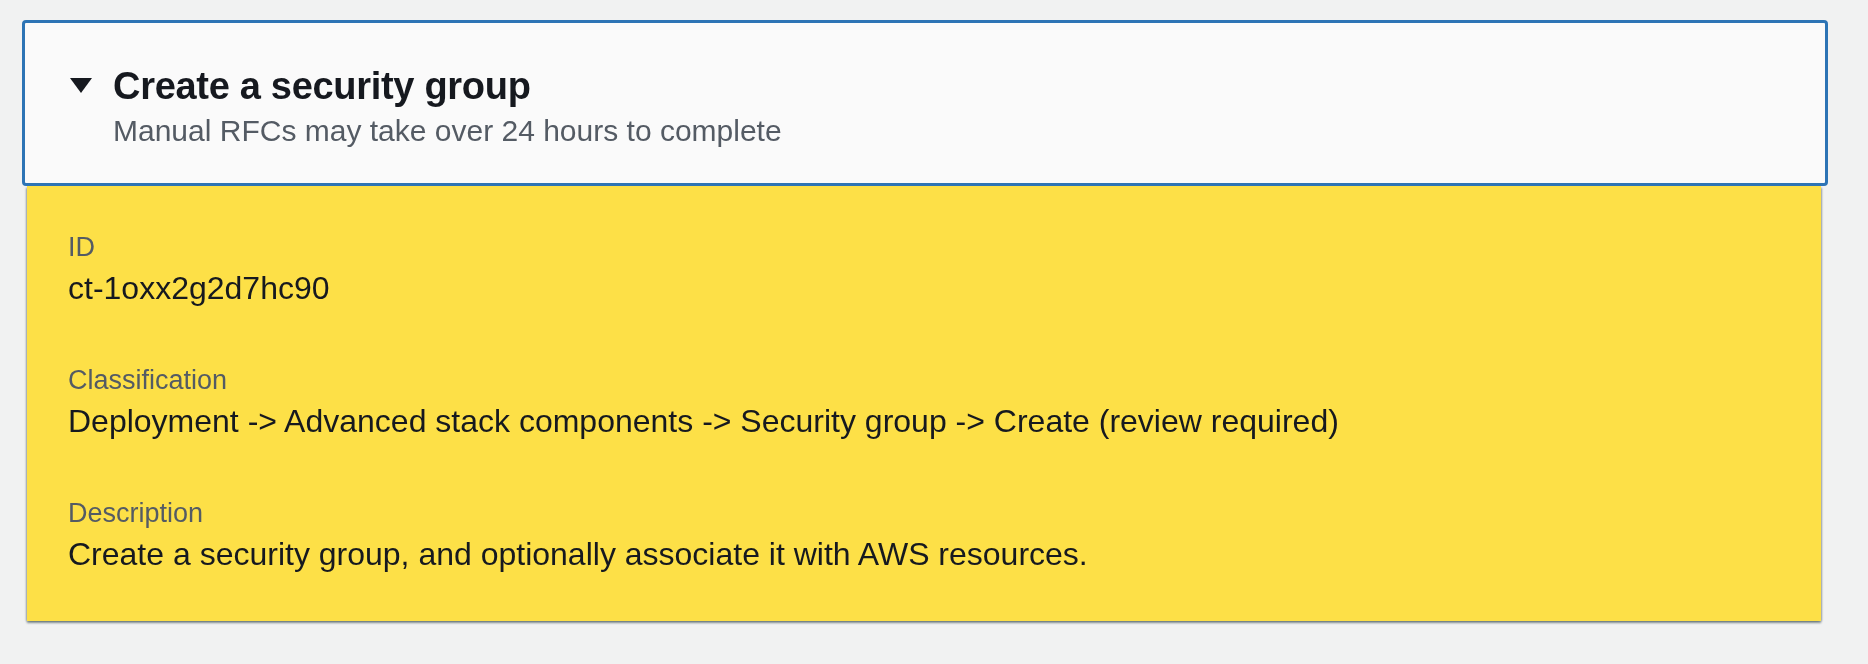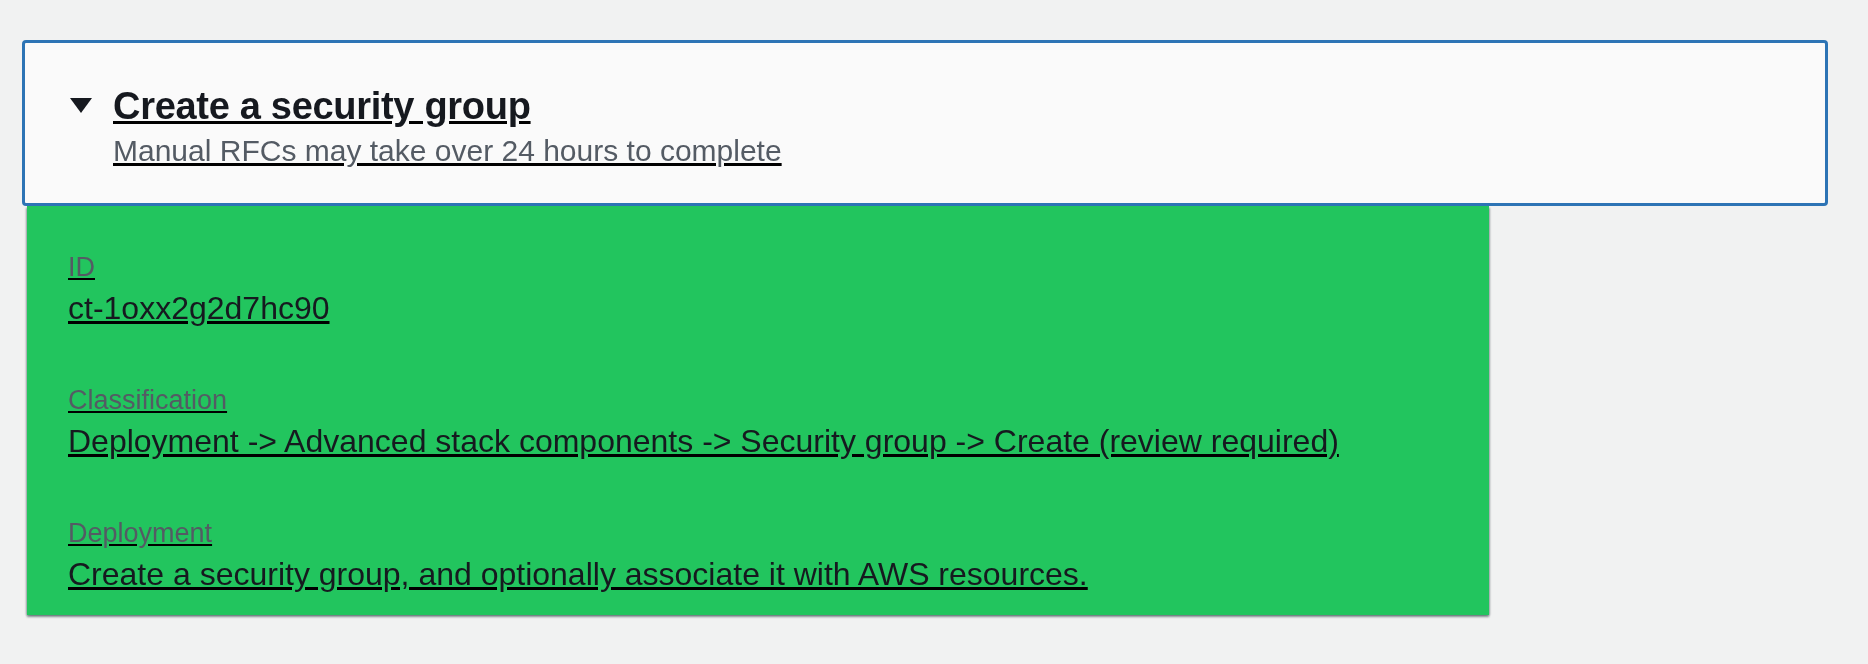--- a/index.html
+++ b/index.html
@@ -9,21 +9,21 @@
     --header-background:#fafafa;
     --page-background:#f1f2f2;
   }
   *{margin:0;padding:0;box-sizing:border-box;}
   html,body{
     width:1868px;height:664px;overflow:hidden;
     background:var(--page-background,#f1f2f2);
     font-family:"Liberation Sans","DejaVu Sans",sans-serif;
   }
   .page{position:relative;width:1868px;height:664px;}
-  .panel{position:absolute;left:22px;top:40px;width:1806px;text-decoration:underline;}
+  .panel{position:absolute;left:22px;top:20px;width:1806px;}
   .panel-header{
     display:flex;align-items:flex-start;
     background:var(--header-background,#fafafa);
     border:3px solid var(--accent-border,#2d74b5);
     border-radius:4px;
     padding:40px 20px 36px 45px;
     cursor:pointer;
   }
   .caret{
     display:inline-block;width:0;height:0;
@@ -35,23 +35,23 @@
   .title{
     font-size:38px;font-weight:700;line-height:46px;
     color:var(--value-text,#16191f);
     letter-spacing:-0.3px;
   }
   .subtitle{
     font-size:30px;line-height:32px;margin-top:6px;
     color:var(--label-text,#545b64);
   }
   .panel-content{
-    background:#22c55e;
-    margin-left:5px;width:1462px;
-    padding:46px 40px 24px 41px;
+    background:#fde047;
+    margin-left:5px;width:1794px;
+    padding:46px 40px 50px 41px;
     box-shadow:0 2px 2px 0 rgba(0,28,36,0.45),
                2px 1px 2px -1px rgba(0,28,36,0.25),
               -2px 1px 2px -1px rgba(0,28,36,0.25);
   }
   .field-grid{
     display:grid;
     grid-template-columns:589px 586px 1fr;
   }
   .field-block{margin-top:60px;}
   .field-label{
@@ -88,19 +88,19 @@
         <div class="field">
         </div>
       </div>
 
       <div class="field field-block">
         <div class="field-label">Classification</div>
         <div class="field-value">Deployment -&gt; Advanced stack components -&gt; Security group -&gt; Create (review required)</div>
       </div>
 
       <div class="field field-block">
-        <div class="field-label">Deployment</div>
+        <div class="field-label">Description</div>
         <div class="field-value">Create a security group, and optionally associate it with AWS resources.</div>
       </div>
 
     </div>
   </section>
 </div>
 
 </body></html>

